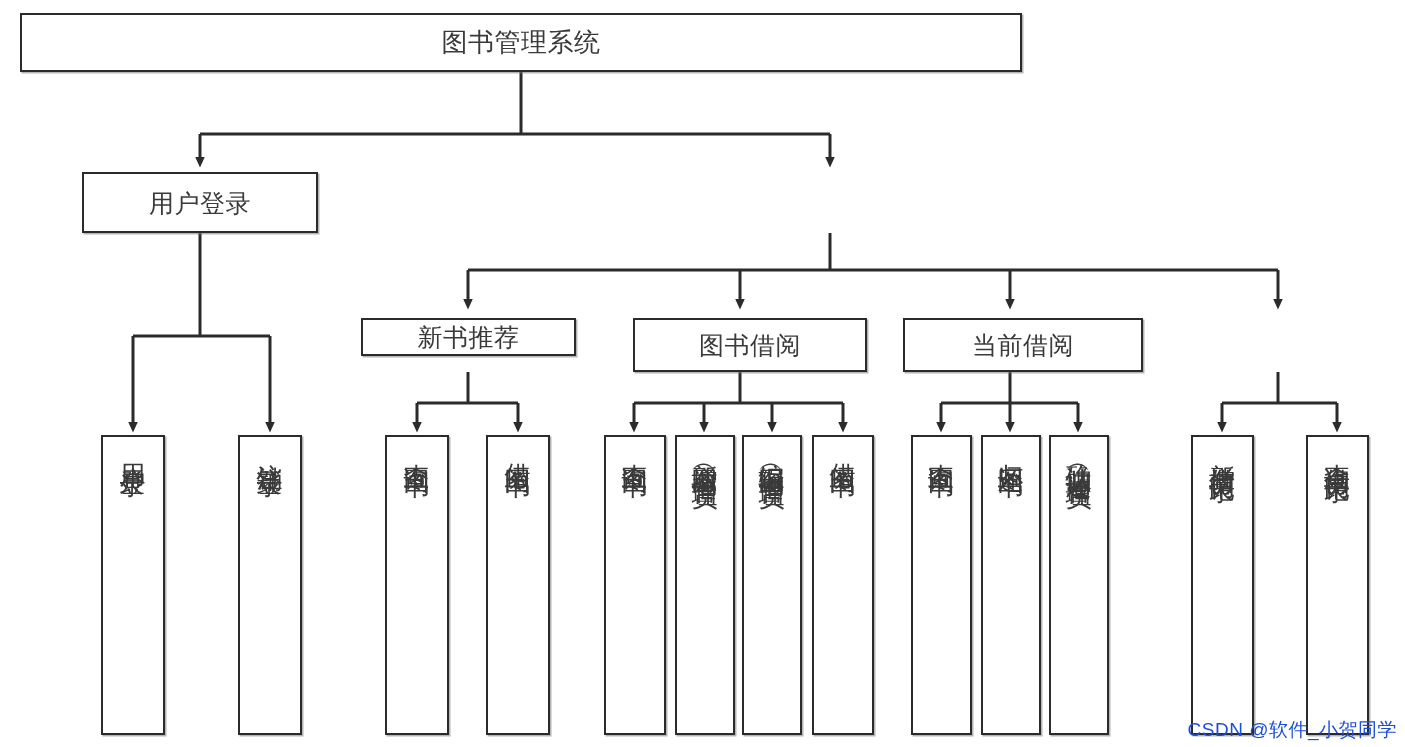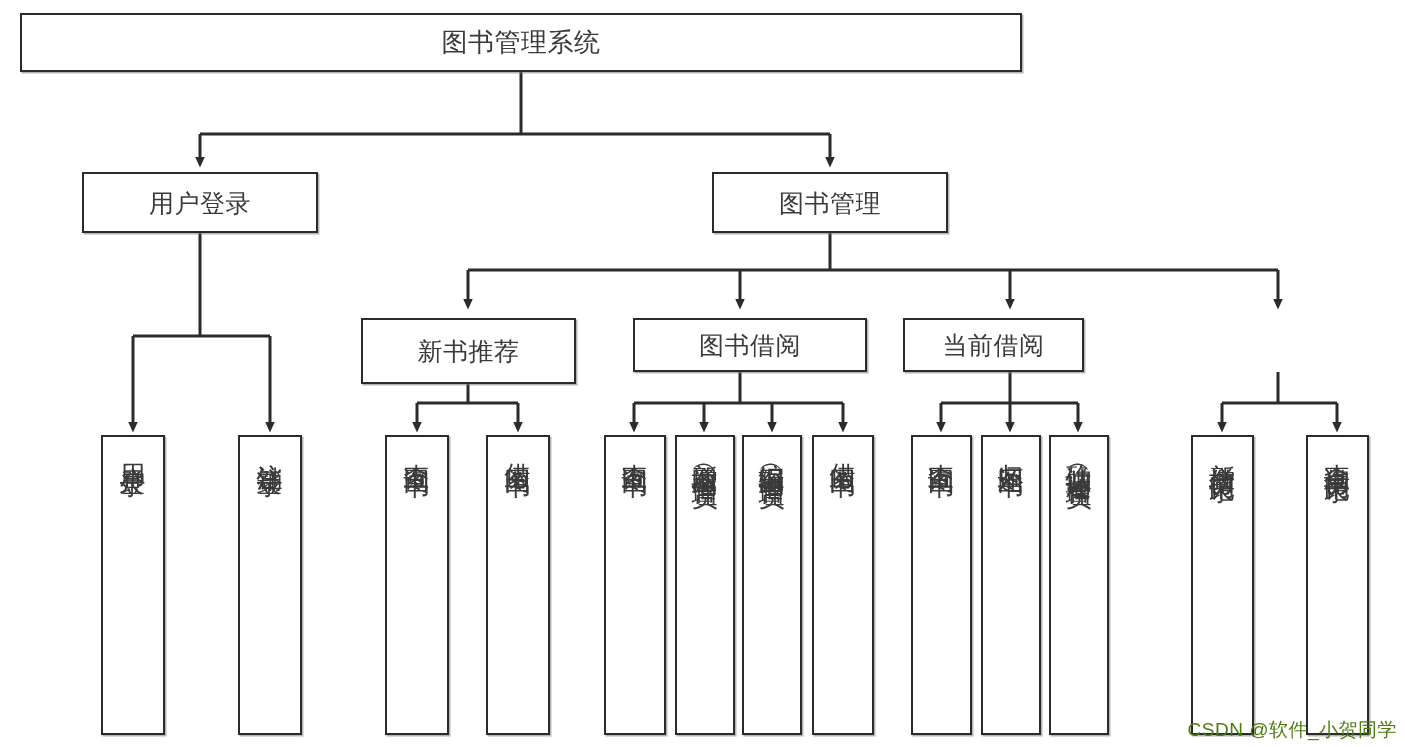--- a/index.html
+++ b/index.html
@@ -57,21 +57,21 @@
     text-orientation: upright;
     font-size: 26px;
     letter-spacing: 3px;
     line-height: 1;
   }
   .watermark {
     position: absolute;
     right: 8px;
     bottom: 4px;
     font-size: 19px;
-    color: #4d7c0f;
+    color: #1d4ed8;
     letter-spacing: 0.5px;
     white-space: nowrap;
     user-select: none;
   }
 </style>
 </head>
 <body>
 
 <div id="canvas">
 
@@ -125,31 +125,28 @@
     </g>
   </svg>
 
   <div class="node root horiz" style="left:20px; top:13px; width:1002px; height:59px;">
     <span class="lbl">图书管理系统</span>
   </div>
 
   <div class="node horiz" style="left:82px; top:172px; width:236px; height:61px;">
     <span class="lbl">用户登录</span>
   </div>
-  <div class="node horiz" style="left:712px; top:172px; width:236px; height:61px;">
-    <span class="lbl">图书管理</span>
-  </div>
 
-  <div class="node horiz" style="left:361px; top:318px; width:215px; height:66px;">
+  <div class="node horiz" style="left:361px; top:318px; width:215px; height:38px;">
     <span class="lbl">新书推荐</span>
   </div>
   <div class="node horiz" style="left:633px; top:318px; width:234px; height:54px;">
     <span class="lbl">图书借阅</span>
   </div>
-  <div class="node horiz" style="left:903px; top:318px; width:181px; height:54px;">
+  <div class="node horiz" style="left:903px; top:318px; width:240px; height:54px;">
     <span class="lbl">当前借阅</span>
   </div>
 
   <div class="node vert" style="left:101px; top:435px; width:64px; height:300px;">
     <span class="lbl">用户登录</span>
   </div>
   <div class="node vert" style="left:238px; top:435px; width:64px; height:300px;">
     <span class="lbl">注销登录</span>
   </div>
 

